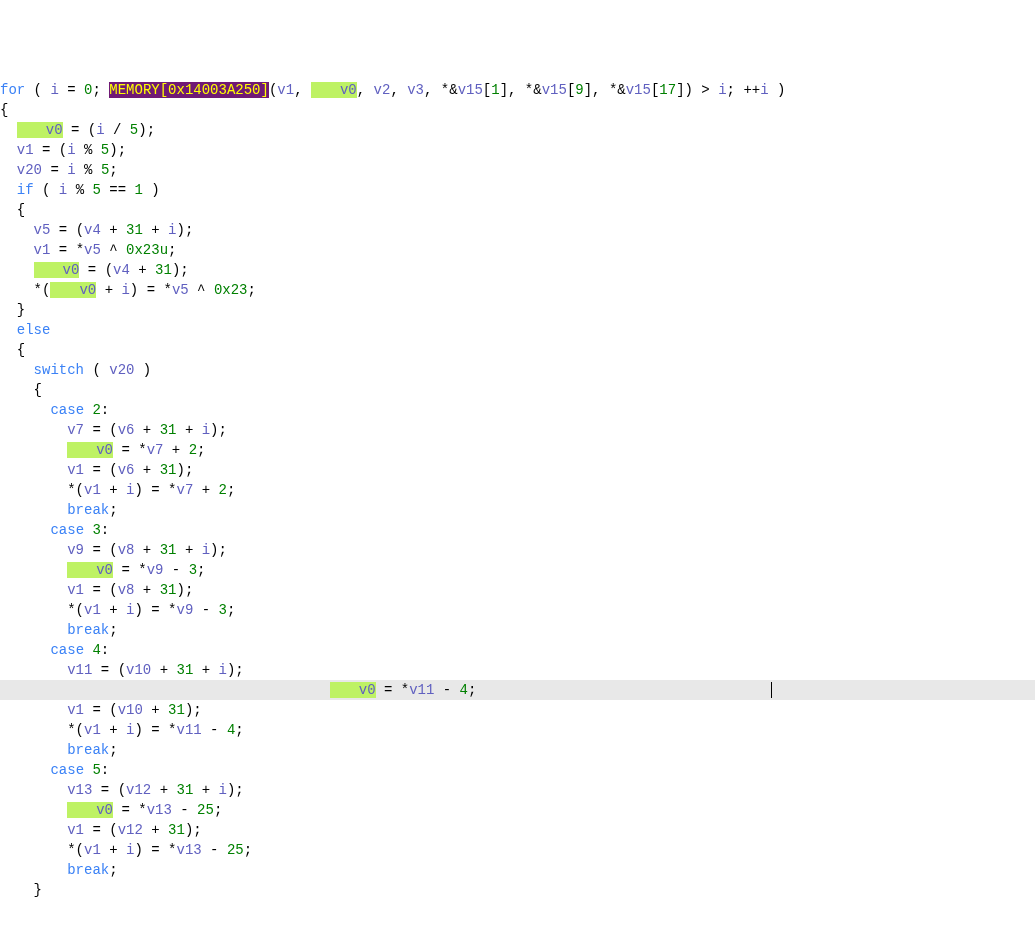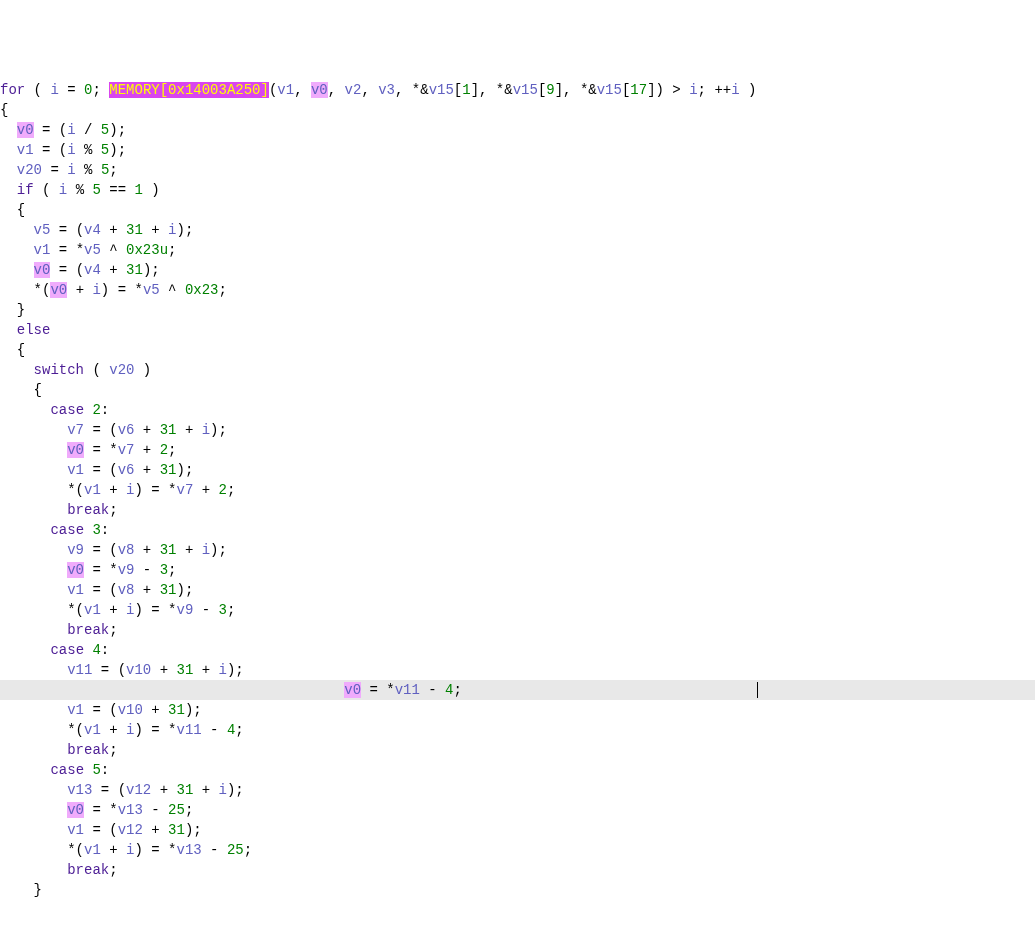--- a/index.html
+++ b/index.html
@@ -16,25 +16,25 @@
     padding: 0;
   }
   .line {
     display: block;
     height: 20px;
   }
   .line.current {
     background: #e8e8e8;
     text-align: center;
   }
-  .kw { color: #4c1d95; }
+  .kw { color: #3b82f6; }
   .var { color: #6060c0; }
   .num { color: #008000; }
-  .hl { background: #f0abfc; }
-  .err { background: #d946ef; color: #ffff00; }
+  .hl { background: #bef264; padding-left: 29px; }
+  .err { background: #701a75; color: #ffff00; }
   .caret {
     display: inline-block;
     width: 1px;
     height: 16px;
     background: #000;
     vertical-align: middle;
     margin-left: 1px;
   }
 </style>
 </head>

